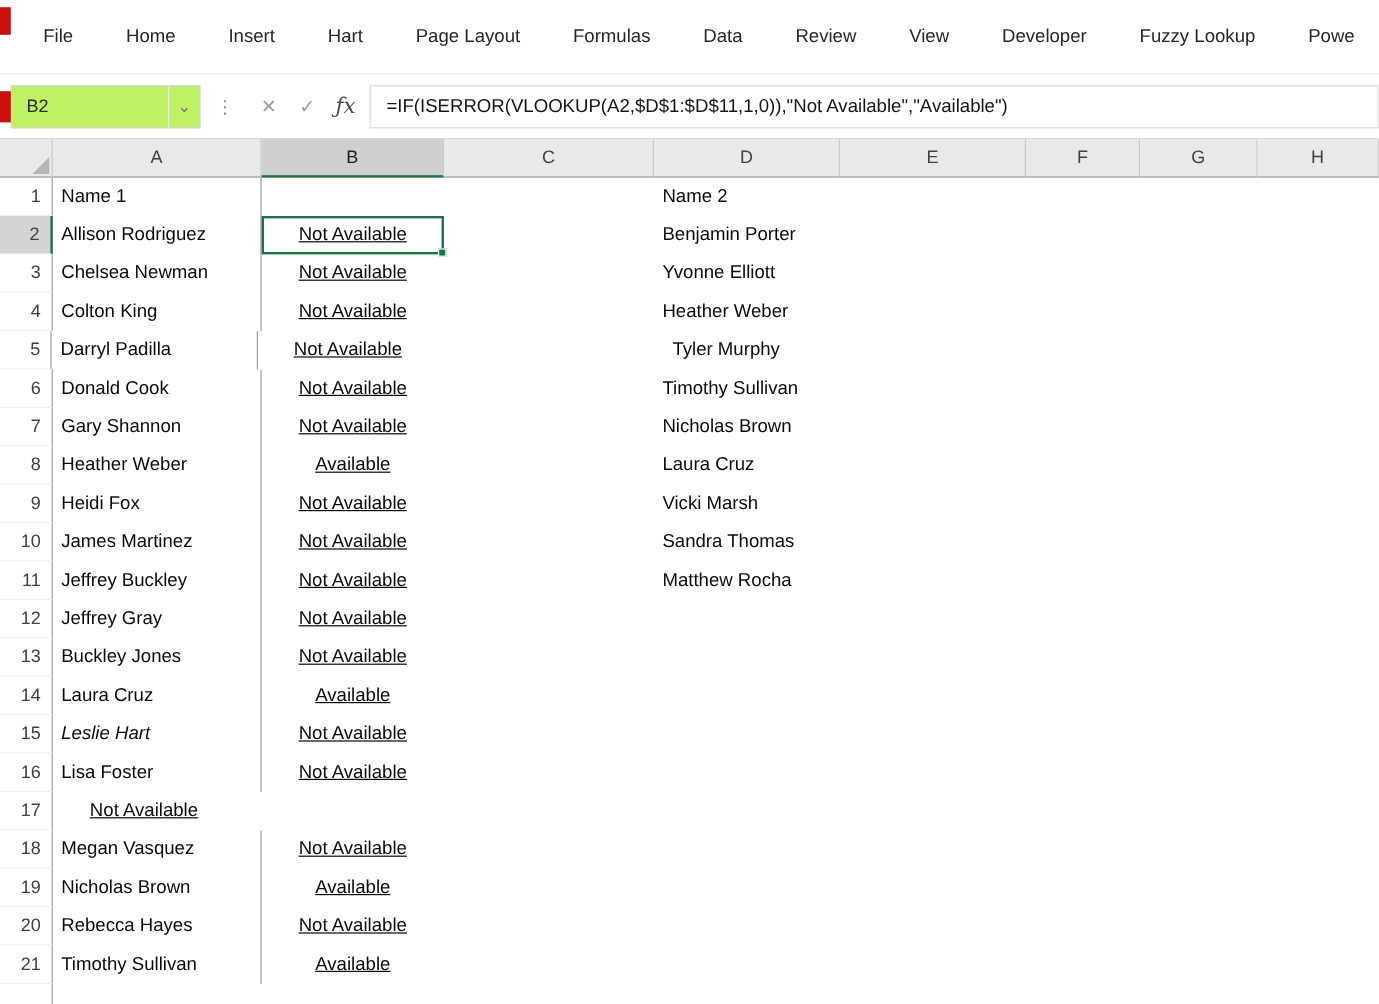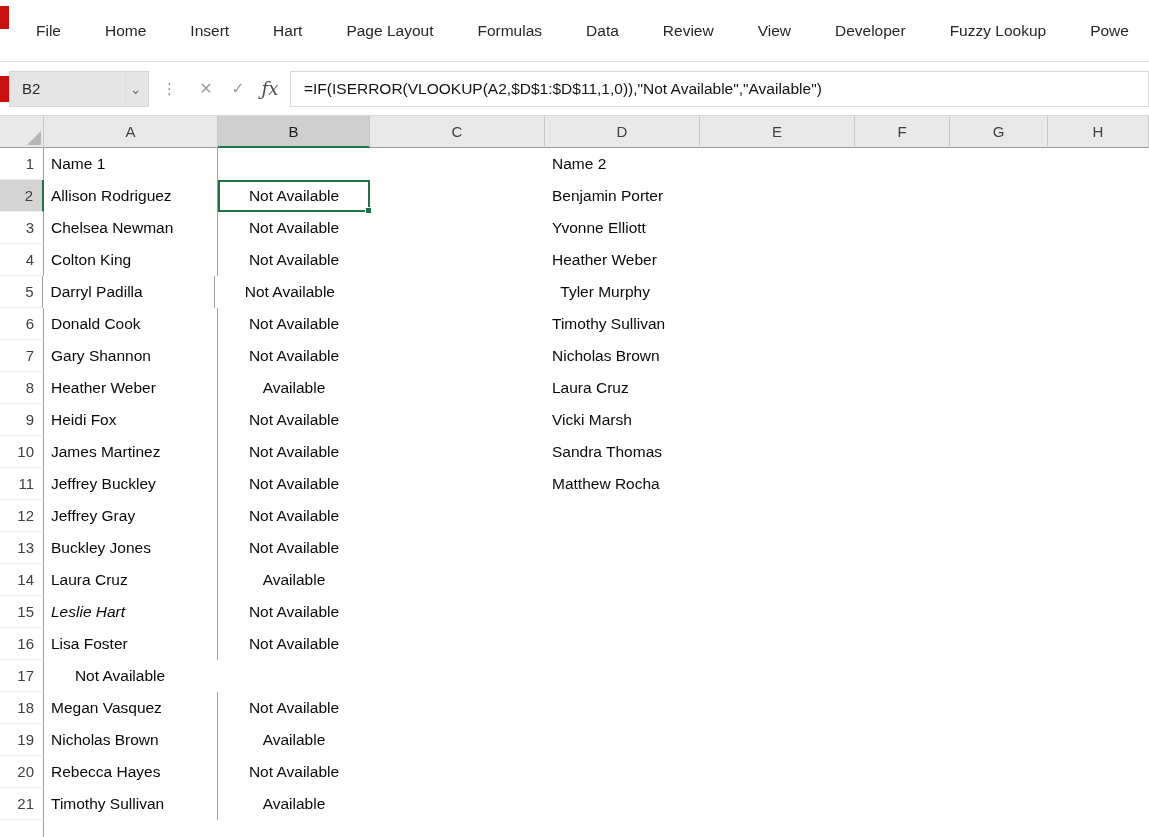--- a/index.html
+++ b/index.html
@@ -8,21 +8,21 @@
   .app { position:relative; width:1149px; height:837px; background:#fff; }
 
   
   .ribbon { height:62px; display:flex; align-items:center; gap:44px; padding-left:36px;
     border-bottom:1px solid #e1e1e1; white-space:nowrap; overflow:hidden; background:#fff; }
   .tab { font-size:15.5px; color:#262626; flex:0 0 auto; cursor:default; }
 
   
   .formula-bar { height:54px; display:flex; align-items:center;
     border-bottom:1px solid #d9d9d9; background:#fff; padding-left:9px; }
-  .name-box { width:140px; height:36px; border:1px solid #d6d6d6; display:flex; align-items:center; background:#e5e5e5; }
+  .name-box { width:158px; height:36px; border:1px solid #d6d6d6; display:flex; align-items:center; background:#bef264; }
   .name-box .val { flex:1; padding-left:12px; font-size:15px; color:#2b2b2b; }
   .nb-chevron { width:26px; height:34px; display:flex; align-items:center; justify-content:center;
     color:#767676; font-size:14px; border-left:1px solid #ececec; }
   .dots { color:#8a8a8a; font-size:15px; padding:0 13px; }
   .fb-btn { width:32px; text-align:center; font-size:16px; color:#9c9c9c; }
   .fb-btn.fx { font-style:italic; color:#4d4d4d; font-size:18px; font-family:"DejaVu Serif",serif; }
   .formula-input { flex:1; height:36px; border:1px solid #d9d9d9; display:flex; align-items:center;
     padding-left:13px; font-size:15.5px; color:#141414; overflow:hidden; white-space:nowrap; margin-left:4px; background:#fff; }
 
   
@@ -36,21 +36,21 @@
     color:#404040; border-right:1px solid #c9c9c9; border-bottom:1px solid #9e9e9e; background:#e9e9e9; }
   .col-hdr.sel { background:#cfcfcf; border-bottom:2px solid var(--selection-green,#1f7246); color:#1c1c1c; }
 
   .grid-row { display:flex; height:32px; }
   .row-hdr { width:44px; display:flex; align-items:center; justify-content:flex-end; padding-right:9px;
     font-size:15px; color:#404040; border-right:1px solid #9e9e9e; border-bottom:1px solid #efefef; background:#fff; }
   .row-hdr.sel { background:#d4d4d4; border-right:2px solid var(--selection-green,#1f7246); }
   .cell { height:32px; display:flex; align-items:center; padding:0 7px; font-size:15.5px;
     color:#0a0a0a; white-space:nowrap; overflow:hidden; background:transparent; }
   .cell.col-A { border-right:1px solid #9e9e9e; }
-  .cell.col-B { justify-content:center; }
+  .cell.col-B { justify-content:center;text-decoration:underline; }
   .filler { width:44px; height:17px; border-right:1px solid #9e9e9e; }
 
   .selection { position:absolute; left:218px; top:64px; width:152px; height:32px;
     border:2px solid var(--selection-green,#1f7246); pointer-events:none; }
   .fill-handle { position:absolute; right:-4px; bottom:-4px; width:7px; height:7px;
     background:var(--selection-green,#1f7246); border:1px solid #fff; }
 
   .accent { position:absolute; left:0; width:9px; background:var(--accent-red,#c9100f); }
   .accent.a1 { top:6px; height:23px; }
   .accent.a2 { top:76px; height:26px; }

